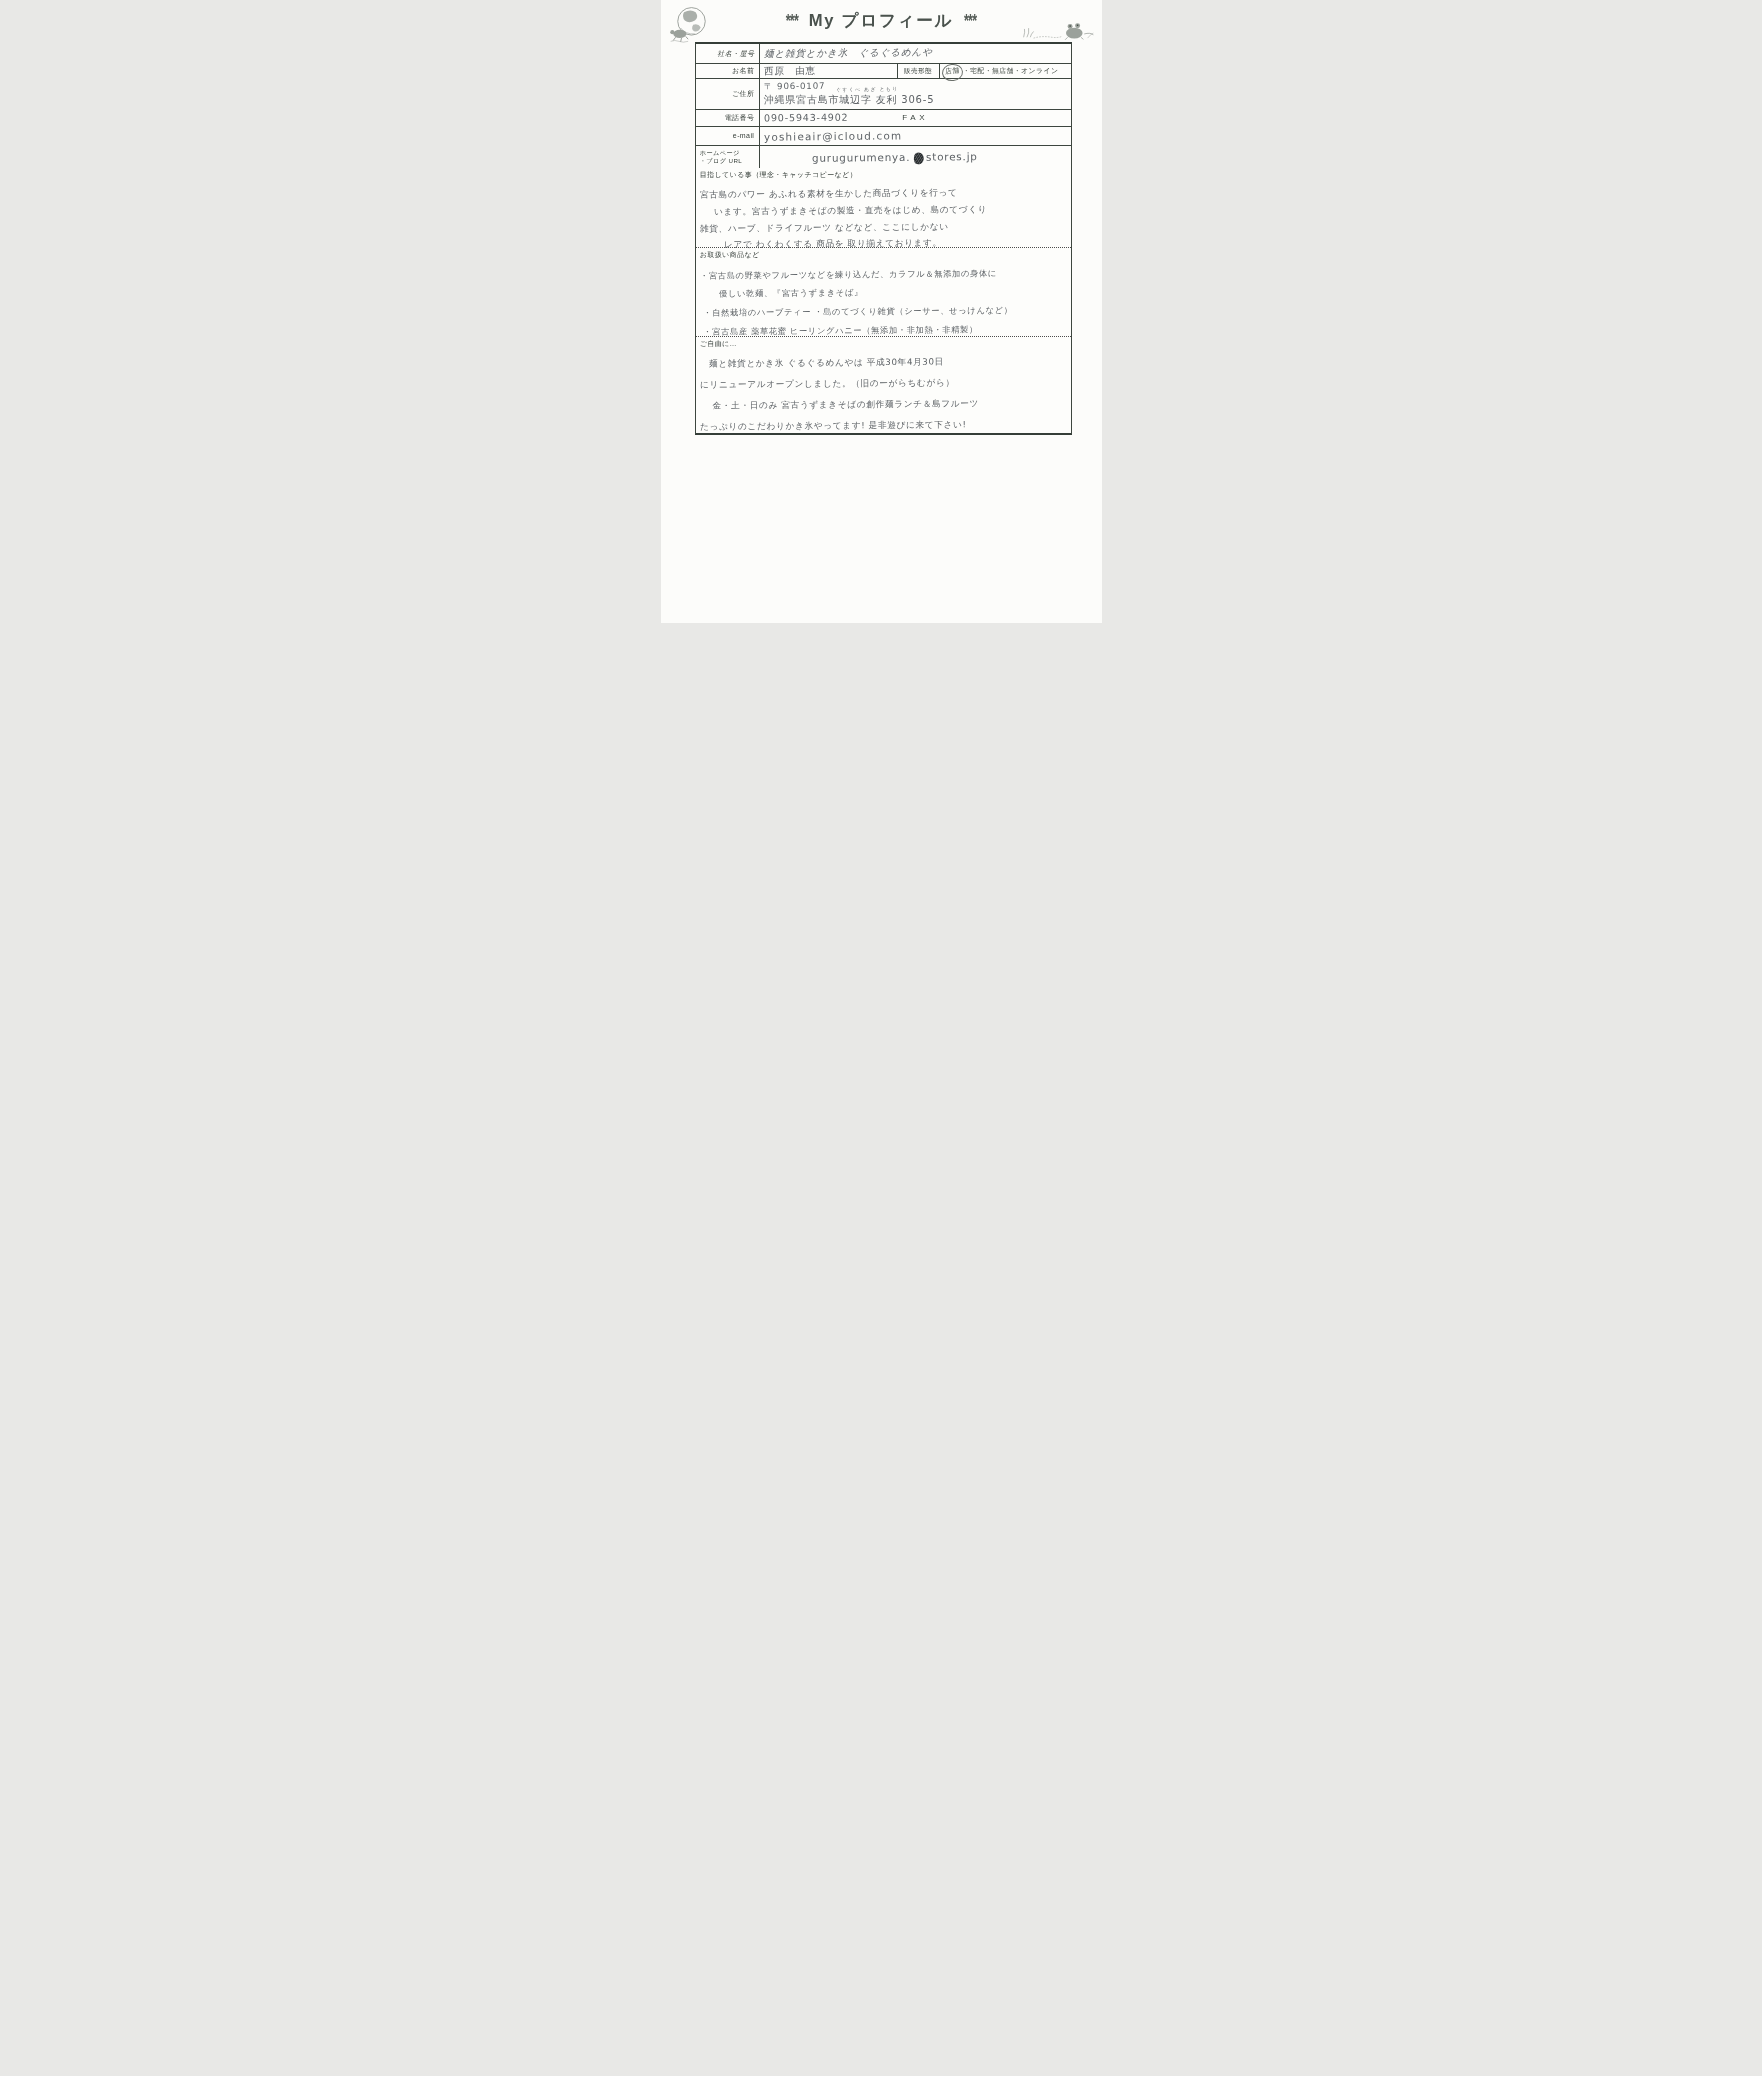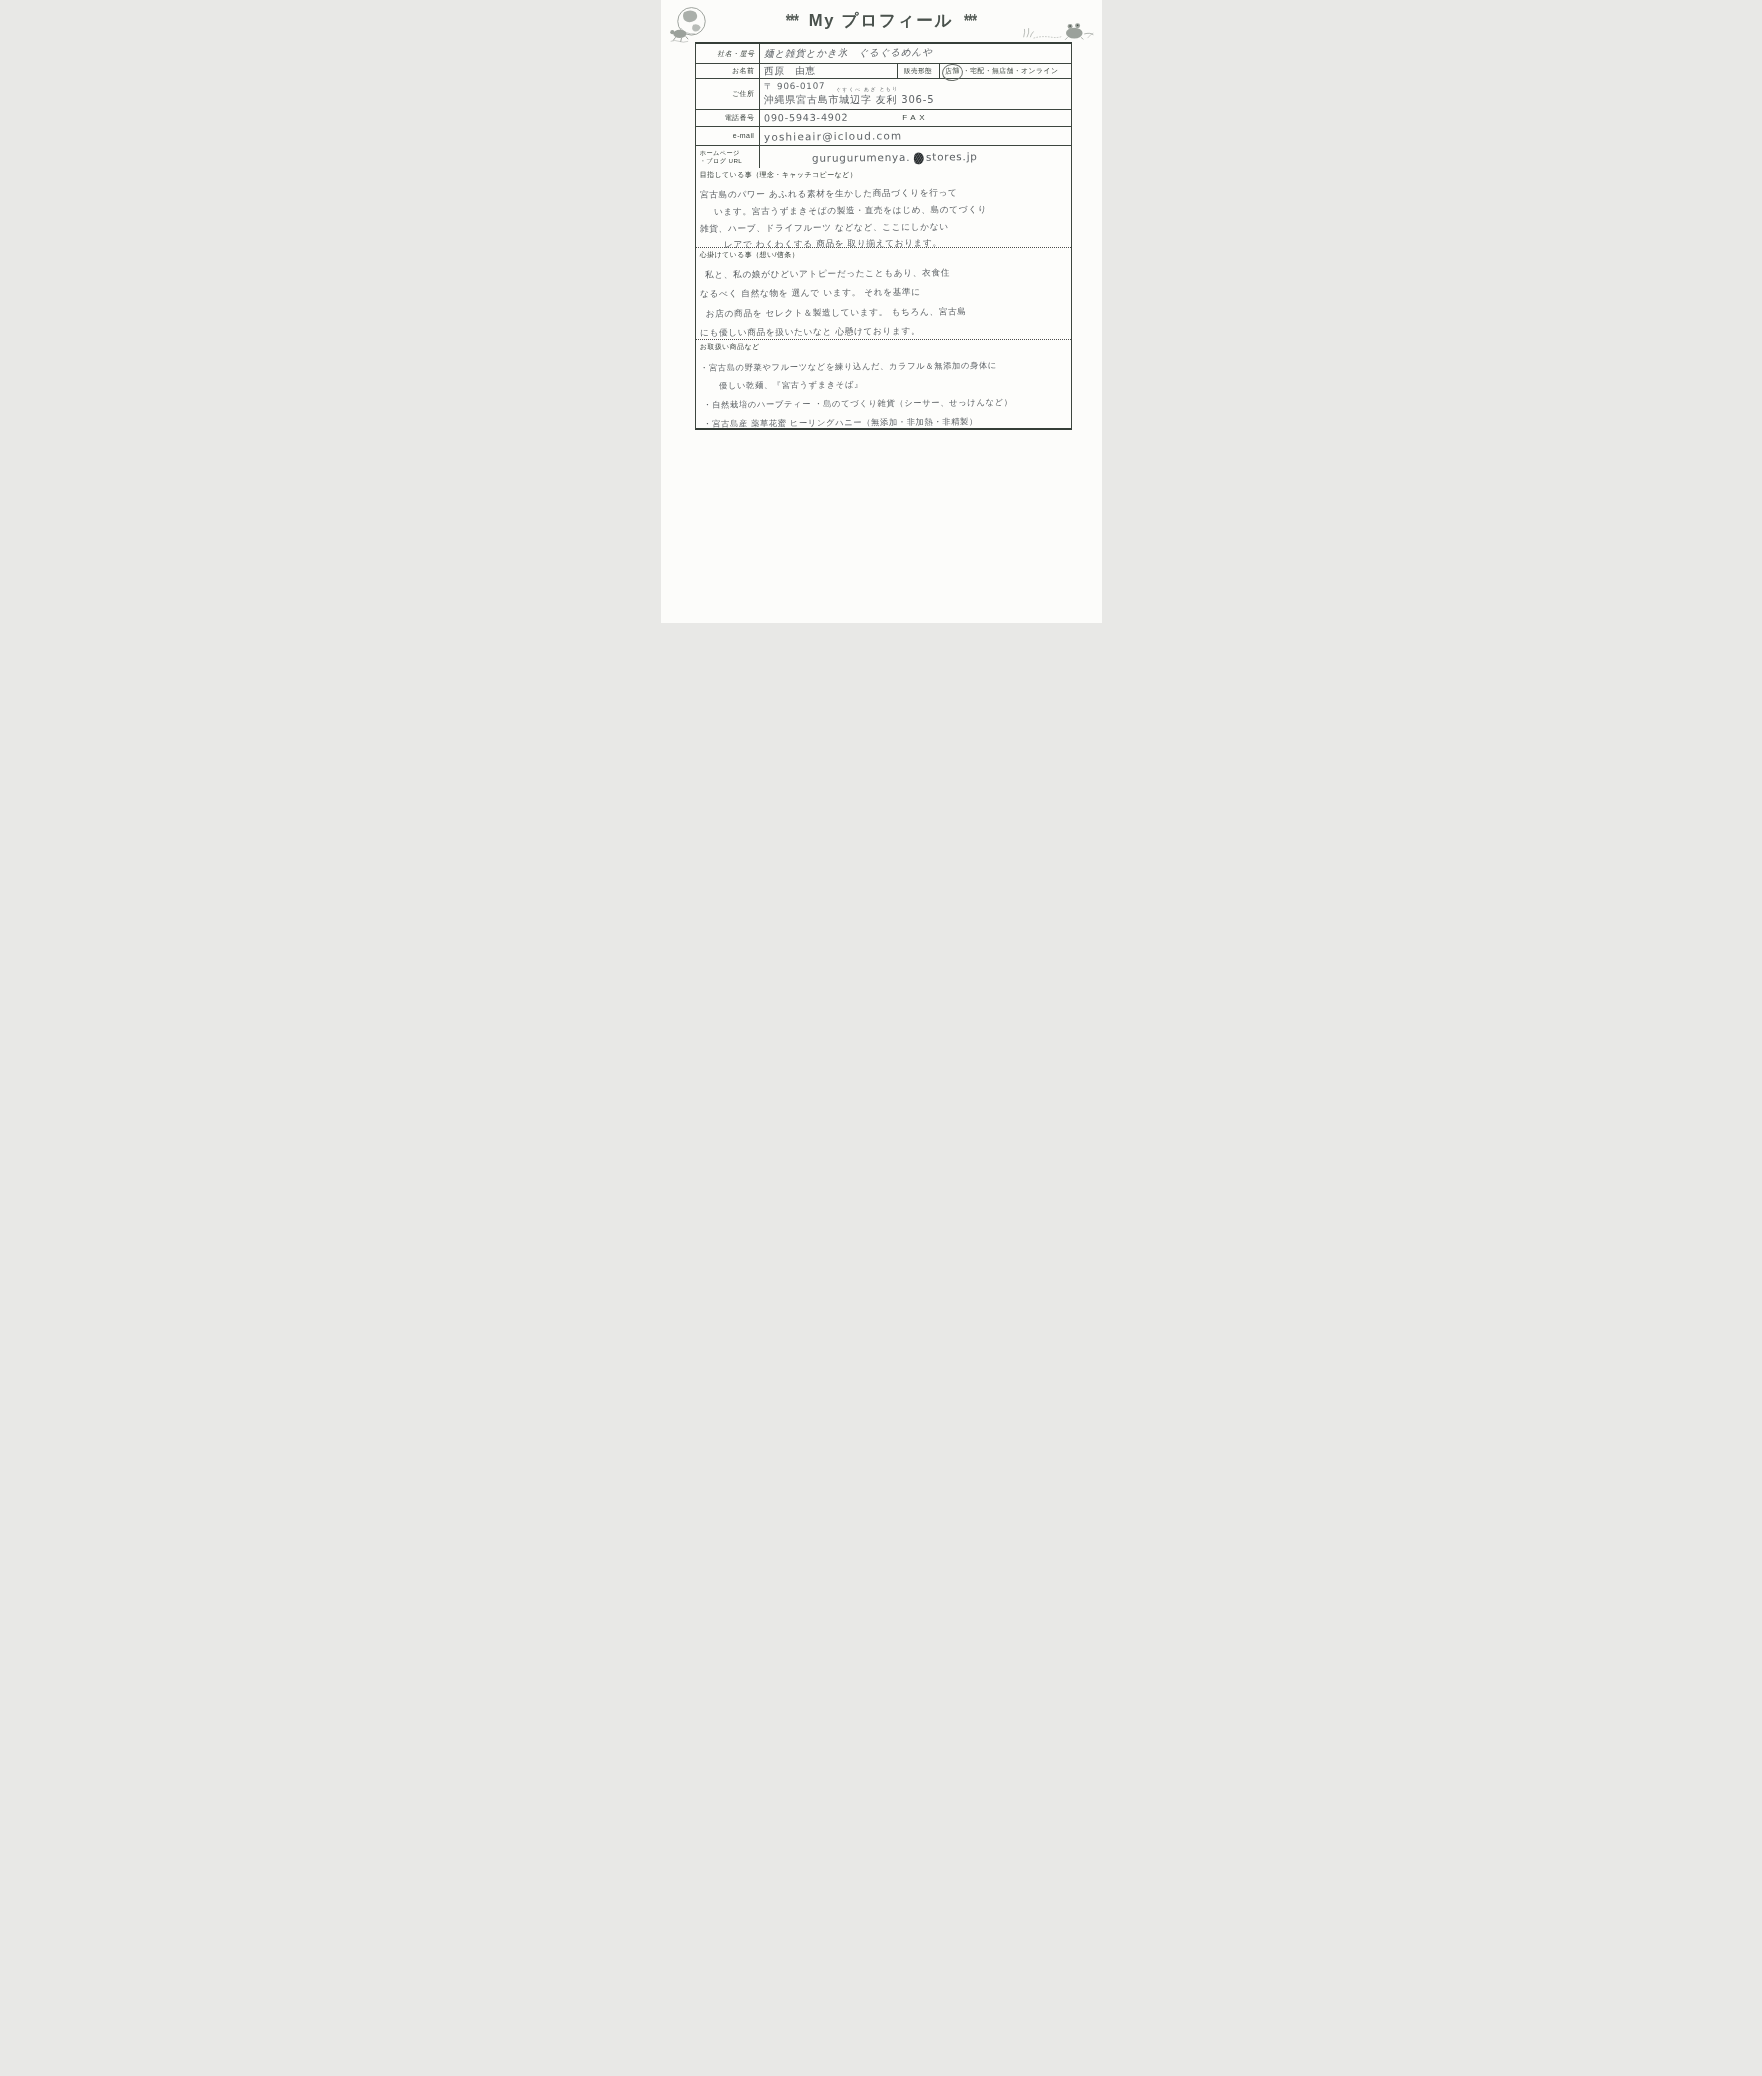--- a/index.html
+++ b/index.html
@@ -262,36 +262,36 @@
     </div>
 
     <div class="section sec-goals">
       <div class="section-head">目指している事（理念・キャッチコピーなど）</div>
       <div class="hand-line">宮古島のパワー あふれる素材を生かした商品づくりを行って</div>
       <div class="hand-line">います。宮古うずまきそばの製造・直売をはじめ、島のてづくり</div>
       <div class="hand-line">雑貨、ハーブ、ドライフルーツ などなど、ここにしかない</div>
       <div class="hand-line">レアで わくわくする 商品を 取り揃えております。</div>
     </div>
 
-    <div class="section sec-principles">
-      <div class="section-head">心掛けている事（想い/信条）</div>
-      <div class="hand-line">私と、私の娘がひどいアトピーだったこともあり、衣食住</div>
-      <div class="hand-line">なるべく 自然な物を 選んで います。 それを基準に</div>
-      <div class="hand-line">お店の商品を セレクト＆製造しています。 もちろん、宮古島</div>
-      <div class="hand-line">にも優しい商品を扱いたいなと 心懸けております。</div>
-    </div>
 
     <div class="section sec-products">
       <div class="section-head">お取扱い商品など</div>
       <div class="hand-line">・宮古島の野菜やフルーツなどを練り込んだ、カラフル＆無添加の身体に</div>
       <div class="hand-line">優しい乾麺、『宮古うずまきそば』</div>
       <div class="hand-line">・自然栽培のハーブティー ・島のてづくり雑貨（シーサー、せっけんなど）</div>
       <div class="hand-line">・宮古島産 薬草花蜜 ヒーリングハニー（無添加・非加熱・非精製）</div>
     </div>
 
 
+    <div class="section sec-free">
+      <div class="section-head">ご自由に…</div>
+      <div class="hand-line">麺と雑貨とかき氷 ぐるぐるめんやは 平成30年4月30日</div>
+      <div class="hand-line">にリニューアルオープンしました。（旧のーがらちむがら）</div>
+      <div class="hand-line">金・土・日のみ 宮古うずまきそばの創作麺ランチ＆島フルーツ</div>
+      <div class="hand-line">たっぷりのこだわりかき氷やってます! 是非遊びに来て下さい!</div>
+    </div>
 
   </div>
 
   <div class="page-footer">Eco-Branch</div>
 
 </div>
 
 
 </body></html>

